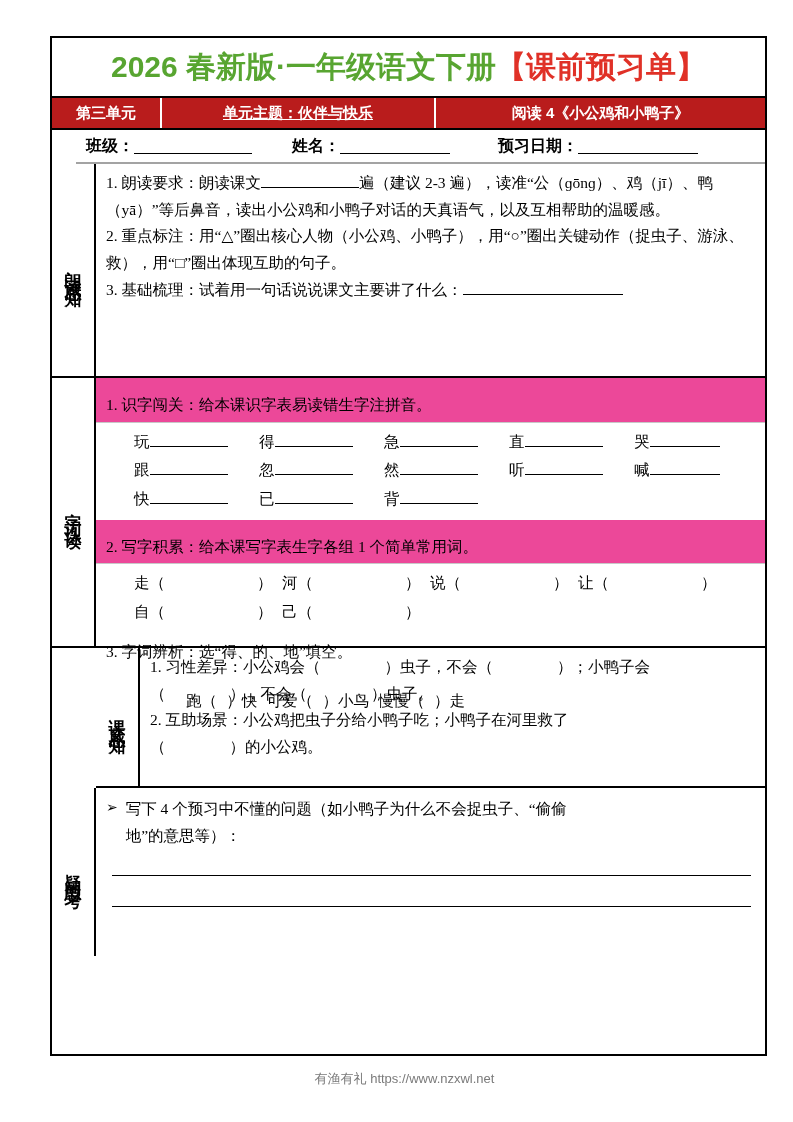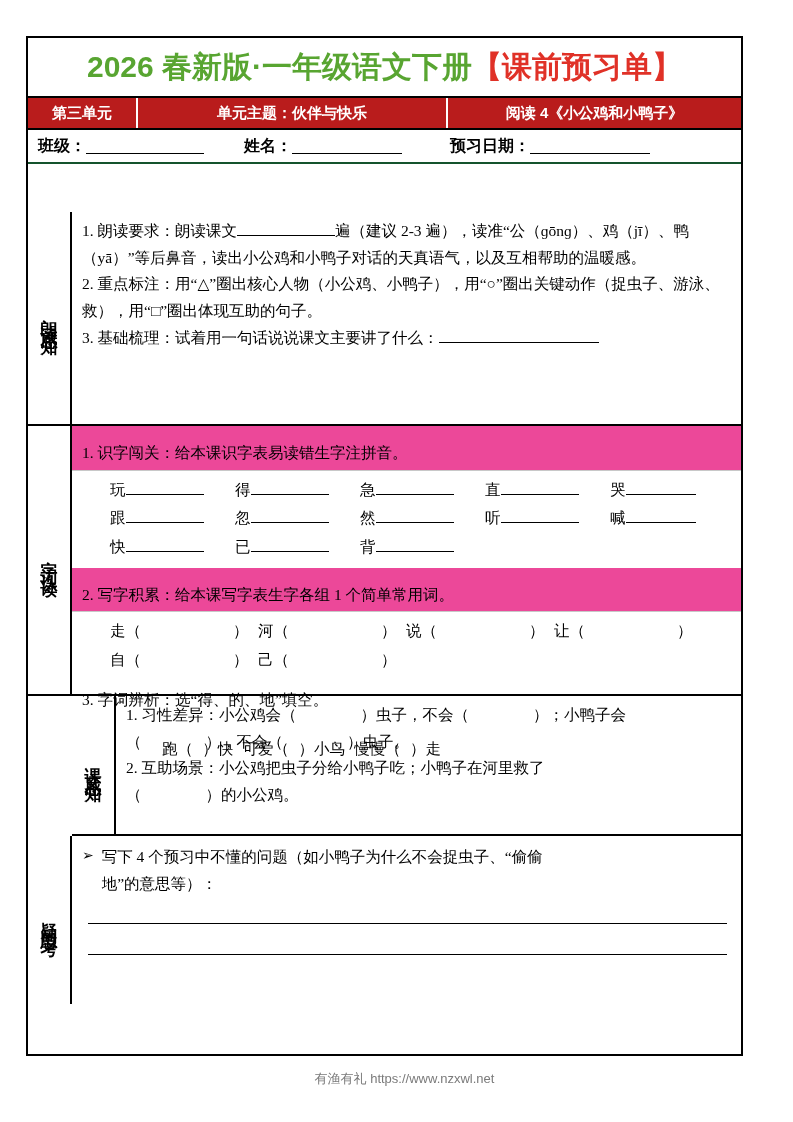--- a/index.html
+++ b/index.html
@@ -16,21 +16,21 @@
   }
   .page {
     position: absolute;
     left: 0; top: 0;
     width: 793px;
     height: 1122px;
     box-sizing: border-box;
   }
   .outer-frame {
     position: absolute;
-    left: 26px;
+    left: 50px;
     top: 36px;
     width: 717px;
     height: 1020px;
     border: 2px solid #000;
     box-sizing: border-box;
   }
   
   .title-bar {
     height: 60px;
     border-bottom: 2px solid #000;
@@ -63,34 +63,35 @@
     font-family: "Liberation Sans", "DejaVu Sans", sans-serif;
     font-weight: bold;
     font-size: 15px;
     display: flex;
     align-items: center;
     justify-content: center;
     box-sizing: border-box;
     height: 100%;
   }
   .gc1 { width: 110px; border-right: 2px solid #fff; }
-  .gc2 { width: 310px; border-right: 2px solid #fff; }
+  .gc2 { width: 274px; border-right: 2px solid #fff; text-decoration: underline; }
   .gc3 { flex: 1; }
 
   
   .info-row {
     height: 34px;
     display: flex;
     align-items: center;
-    border-bottom: 2px solid #14532d;
+    border-bottom: 2px solid #a3a3a3;
     box-sizing: border-box;
     font-family: "Liberation Sans", "DejaVu Sans", sans-serif;
     font-weight: bold;
     font-size: 16px;
     padding-left: 10px;
+    margin-left: 24px;
   }
   .info-label { white-space: nowrap; }
   .ul { display: inline-block; border-bottom: 1.3px solid #000; height: 15px; }
 
   
   .body-row {
     display: flex;
     border-bottom: 2px solid #000;
     box-sizing: border-box;
   }
@@ -182,21 +183,21 @@
 
     <div class="info-row">
       <span class="info-label">班级：</span>
       <span class="ul" style="width:118px;"></span>
       <span class="info-label" style="margin-left:40px;">姓名：</span>
       <span class="ul" style="width:110px;"></span>
       <span class="info-label" style="margin-left:48px;">预习日期：</span>
       <span class="ul" style="width:120px;"></span>
     </div>
 
-    <div class="body-row" style="height:214px;margin-top:48px;">
+    <div class="body-row" style="height:214px;">
       <div class="label-cell">
         <span class="label-vert">朗读感知</span>
       </div>
       <div class="content-cell">
         <div class="para">
           <span>1. 朗读要求：朗读课文</span><span class="blank-line" style="width:98px;height:16px;"></span><span>遍（建议 2-3 遍），读准“公（ɡōnɡ）、鸡（jī）、鸭（yā）”等后鼻音，读出小公鸡和小鸭子对话的天真语气，以及互相帮助的温暖感。</span>
         </div>
         <div class="para">2. 重点标注：用“△”圈出核心人物（小公鸡、小鸭子），用“○”圈出关键动作（捉虫子、游泳、救），用“□”圈出体现互助的句子。</div>
         <div class="para">
           <span>3. 基础梳理：试着用一句话说说课文主要讲了什么：</span><span class="blank-line" style="width:160px;height:16px;"></span>

